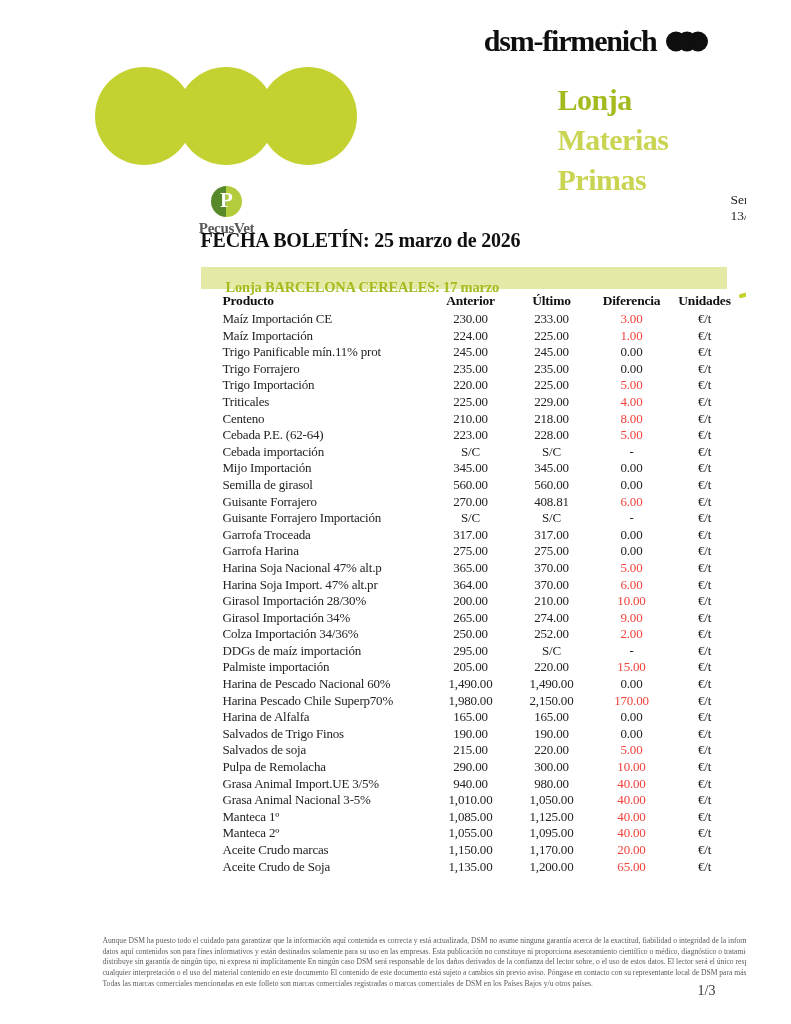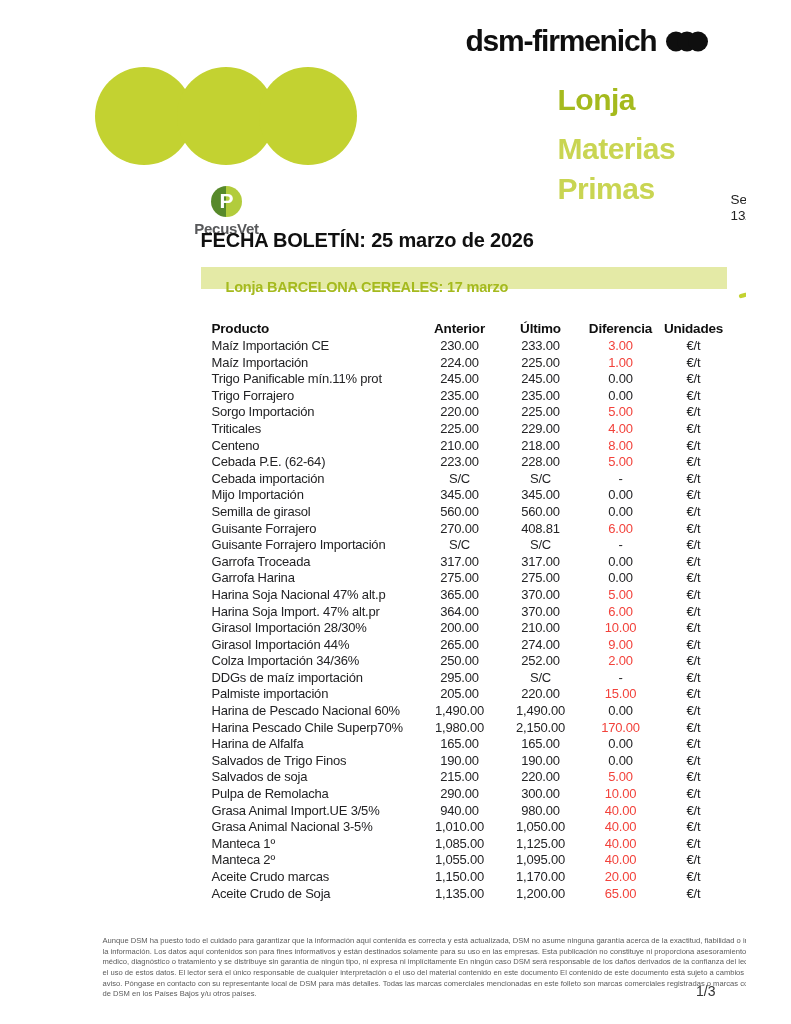--- a/index.html
+++ b/index.html
@@ -7,37 +7,37 @@
     --olive:#a5ba1e;
     --lime-light:#c9d552;
     --banner-bg:#e4eaa6;
     --red:#f2423b;
     --ink:#1c1c1e;
     --gray:#58595b;
   }
   *{margin:0;padding:0;box-sizing:border-box;}
   html,body{background:#ffffff;}
   body{font-family:"Liberation Sans","DejaVu Sans",sans-serif;color:var(--ink);}
-  .page{position:relative;width:700px;height:1024px;background:#fff;overflow:hidden;margin:0 auto;}
+  .page{position:relative;width:700px;height:1024px;background:#fff;overflow:hidden;margin:0 auto;font-family:Liberation Serif, serif;}
 
   
   .brand{position:absolute;top:24px;right:38px;display:flex;align-items:center;gap:9px;}
   .brand-text{font-size:30px;font-weight:700;letter-spacing:-1.2px;color:#0f0f0f;}
   .brand-dots{display:block;}
 
   
   .circle{position:absolute;top:67px;width:98px;height:98px;border-radius:50%;background:var(--lime);}
   .circle.c1{left:49px;}
   .circle.c2{left:131px;}
   .circle.c3{left:213px;}
 
   
   .title-block{position:absolute;left:512px;top:80px;font-size:30px;font-weight:700;letter-spacing:-0.5px;line-height:40px;}
   .title-line1{color:var(--olive);}
-  .title-line2{color:var(--lime-light);margin-top:9px;}
+  .title-line2{color:var(--lime-light);}
 
   
   .pecusvet{position:absolute;left:141px;top:186px;width:80px;text-align:center;}
   .pecusvet-circle{width:31px;height:31px;border-radius:50%;margin:0 auto;
     background:linear-gradient(90deg,#57892a 0 50%,#b2cc3c 50% 100%);
     display:flex;align-items:center;justify-content:center;}
   .pecusvet-circle span{color:#fff;font-weight:800;font-size:21px;line-height:1;transform:translateY(-1px);}
   .pecusvet-name{margin-top:3px;font-size:15px;font-weight:700;color:var(--gray);letter-spacing:-0.3px;}
 
   
@@ -49,21 +49,21 @@
 
   
   .wheat{position:absolute;left:690px;top:162px;}
 
   
   .banner{position:absolute;left:155px;top:267px;width:526px;height:22px;background:var(--banner-bg);
     display:flex;align-items:center;}
   .banner span{padding-left:25px;font-size:14.5px;font-weight:700;color:var(--olive);letter-spacing:-0.2px;margin-top:18px;}
 
   
-  .price-table{position:absolute;left:153px;top:291px;width:526px;border-collapse:collapse;table-layout:fixed;margin-top:27px;}
+  .price-table{position:absolute;left:164px;top:291px;width:526px;border-collapse:collapse;table-layout:fixed;}
   .price-table col.c-prod{width:218px;}
   .price-table col.c-ant{width:86px;}
   .price-table col.c-ult{width:76px;}
   .price-table col.c-dif{width:84px;}
   .price-table col.c-uni{width:62px;}
   .price-table th{font-size:13.5px;font-weight:700;color:#101010;height:20px;text-align:center;
     vertical-align:middle;letter-spacing:-0.2px;white-space:nowrap;}
   .price-table th.left, .price-table td.left{text-align:left;padding-left:13px;}
   .price-table td{font-size:13px;height:16.6px;line-height:16.6px;text-align:center;color:#232325;
     vertical-align:middle;white-space:nowrap;letter-spacing:-0.2px;}
@@ -197,21 +197,21 @@
           <td>€/t</td>
         </tr>
         <tr>
           <td class="left">Trigo Forrajero</td>
           <td>235.00</td>
           <td>235.00</td>
           <td>0.00</td>
           <td>€/t</td>
         </tr>
         <tr>
-          <td class="left">Sorgo Importación</td>
+          <td class="left">Trigo Importación</td>
           <td>220.00</td>
           <td>225.00</td>
           <td class="diff-up">5.00</td>
           <td>€/t</td>
         </tr>
         <tr>
           <td class="left">Triticales</td>
           <td>225.00</td>
           <td>229.00</td>
           <td class="diff-up">4.00</td>
@@ -295,21 +295,21 @@
           <td>€/t</td>
         </tr>
         <tr>
           <td class="left">Girasol Importación 28/30%</td>
           <td>200.00</td>
           <td>210.00</td>
           <td class="diff-up">10.00</td>
           <td>€/t</td>
         </tr>
         <tr>
-          <td class="left">Girasol Importación 44%</td>
+          <td class="left">Girasol Importación 34%</td>
           <td>265.00</td>
           <td>274.00</td>
           <td class="diff-up">9.00</td>
           <td>€/t</td>
         </tr>
         <tr>
           <td class="left">Colza Importación 34/36%</td>
           <td>250.00</td>
           <td>252.00</td>
           <td class="diff-up">2.00</td>

